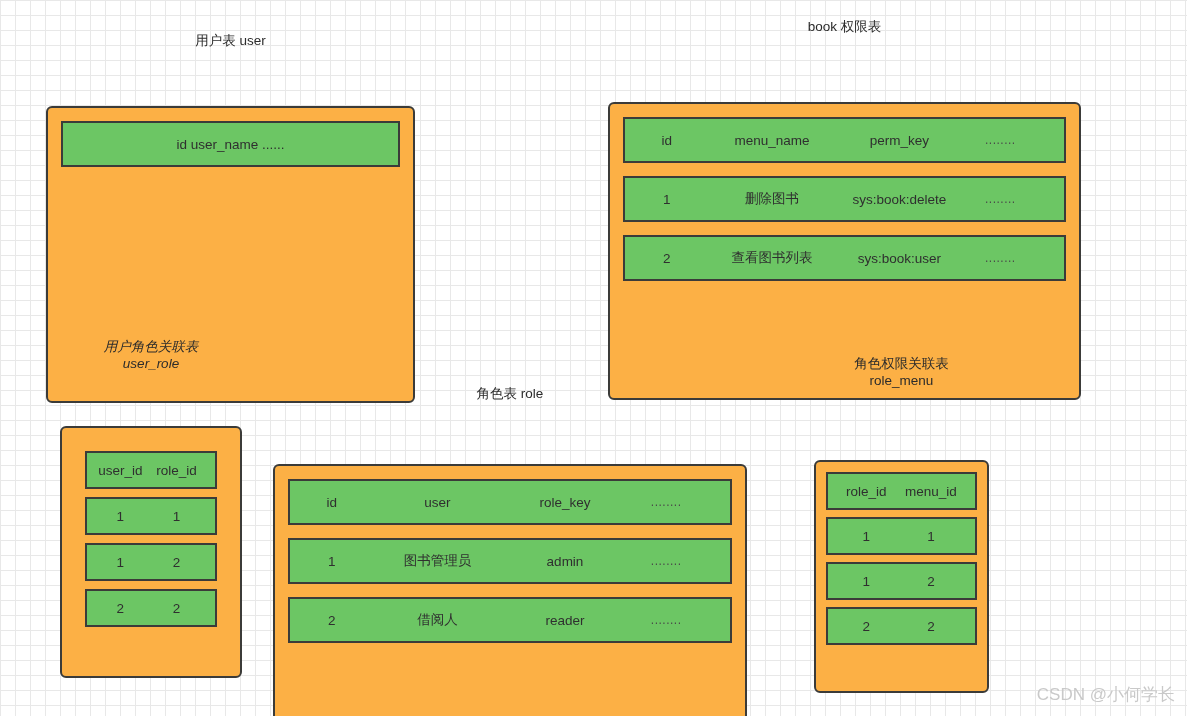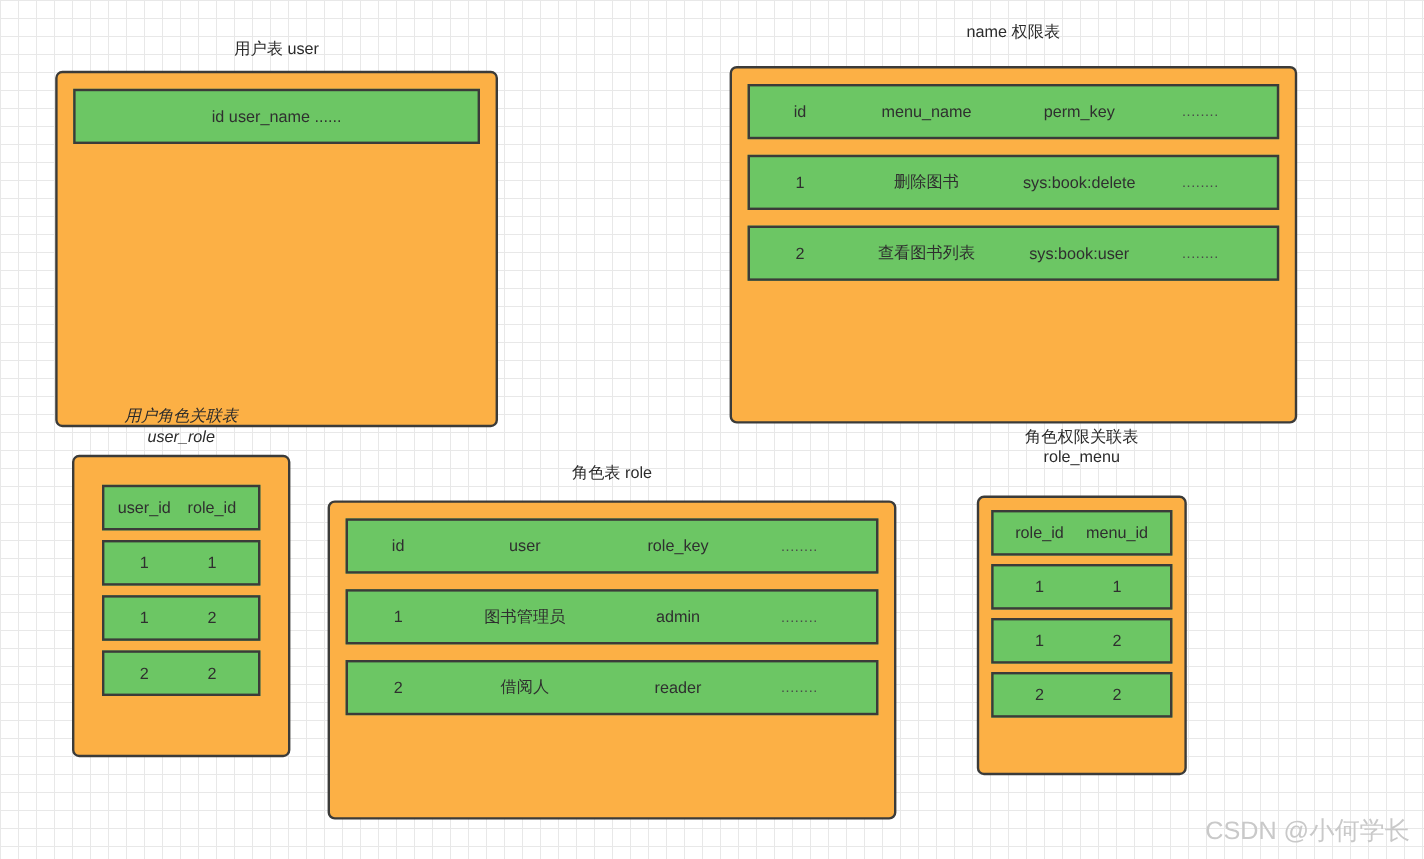--- a/index.html
+++ b/index.html
@@ -53,20 +53,21 @@
     display: block;
   }
 
   .entity-box {
     position: absolute;
     box-sizing: border-box;
     background: #fcb045;
     border: 2px solid #3b3b39;
     border-radius: 6px;
     padding: 13px;
+    margin-top: 47px;
   }
 
   .row {
     box-sizing: border-box;
     position: relative;
     background: #6cc664;
     border: 2px solid #3b3b39;
     height: 46px;
   }
   .row + .row {
@@ -99,21 +100,21 @@
 
   
   .col-j1 { left: 26%; }
   .col-j2 { left: 70%; }
 
   
   #watermark {
     position: absolute;
     right: 12px;
     bottom: 10px;
-    font-size: 21px;
+    font-size: 17px;
     color: #c9c9c9;
     white-space: nowrap;
     pointer-events: none;
     text-align: right;
   }
 </style>
 </head>
 <body>
 
 <div id="canvas">
@@ -124,21 +125,21 @@
     </div>
     <div class="entity-box" style="left:0; top:27px; width:369px; height:297px;">
       <div class="row centered">
         <span class="cell">id user_name ......</span>
       </div>
     </div>
   </div>
 
   <div class="entity" style="left:608px; top:18px; width:473px;">
     <div class="entity-caption" style="top:0;">
-      <span>name 权限表</span>
+      <span>book 权限表</span>
     </div>
     <div class="entity-box" style="left:0; top:37px; width:473px; height:298px;">
       <div class="row">
         <span class="cell col-c1">id</span>
         <span class="cell col-c2">menu_name</span>
         <span class="cell col-c3">perm_key</span>
         <span class="cell col-c4 dots">........</span>
       </div>
       <div class="row">
         <span class="cell col-c1">1</span>

